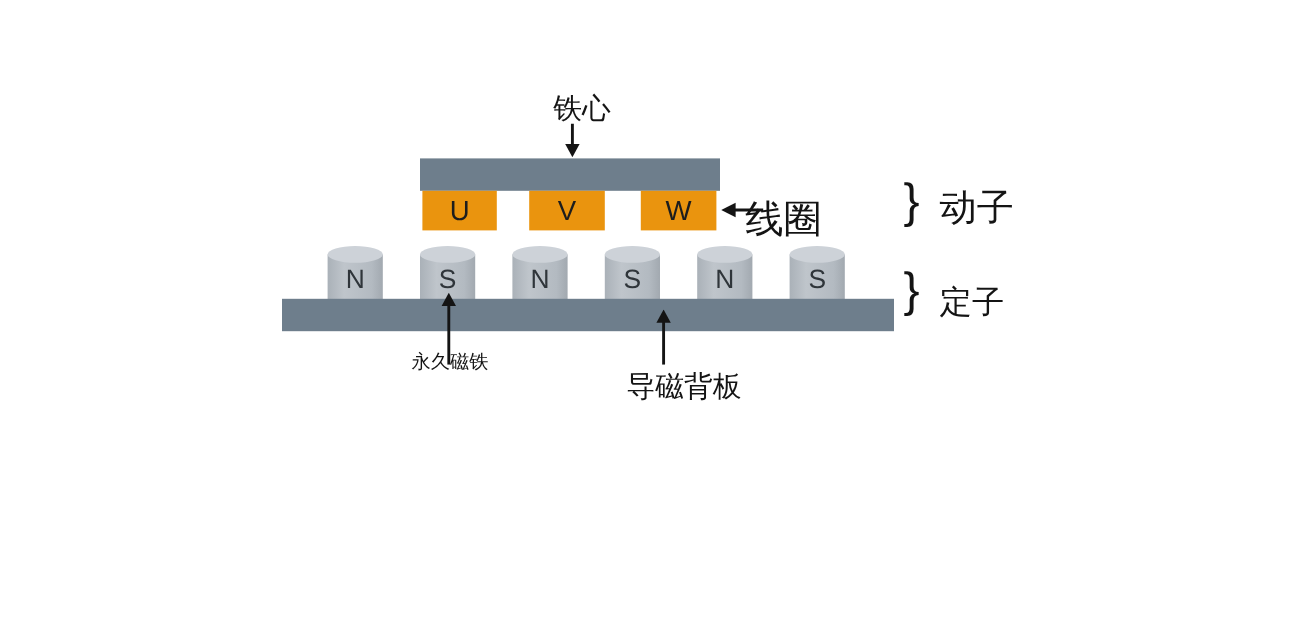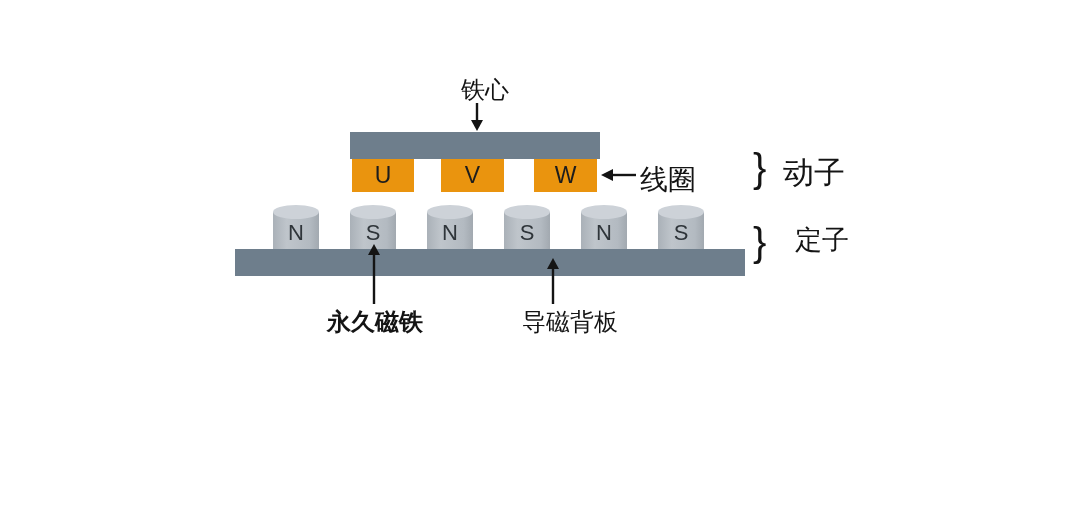--- a/index.html
+++ b/index.html
@@ -71,35 +71,35 @@
   .magnet span { position: relative; padding-top: 4px; }
   .m0 { left: 273px; }
   .m1 { left: 350px; }
   .m2 { left: 427px; }
   .m3 { left: 504px; }
   .m4 { left: 581px; }
   .m5 { left: 658px; }
 
   
   .iron-core-label { left: 440px; top: 74px;  width: 90px;  font-size: 24px; }
-  .coil-label      { left: 640px; top: 161px; font-size: 28px; }
-  .pm-label        { left: 300px; top: 306px; width: 150px; font-size: 24px; font-weight: bold; }
+  .coil-label      { left: 621px; top: 161px; font-size: 32px; }
+  .pm-label        { left: 300px; top: 292px; width: 150px; font-size: 16px; }
   .bp-label        { left: 495px; top: 306px; width: 150px; font-size: 24px; font-family: Liberation Serif, serif; }
 
   .brace {
     position: absolute;
     font-size: 40px;
     font-weight: 300;
     color: #141414;
     line-height: 1;
   }
   .mover-brace  { left: 753px; top: 148px; }
   .stator-brace { left: 753px; top: 222px; }
   .mover-label  { left: 783px; top: 152px; font-size: 31px; }
-  .stator-label { left: 783px; top: 222px; font-size: 27px; margin-left: 12px; }
+  .stator-label { left: 783px; top: 234px; font-size: 27px; }
 
   .arrow { position: absolute; }
   .arrow line    { stroke: #141414; stroke-width: 2.4px; }
   .arrow polygon { fill: #141414; }
 
   
   .banner {
     position: absolute;
     left: 35px;
     top: 388px;

